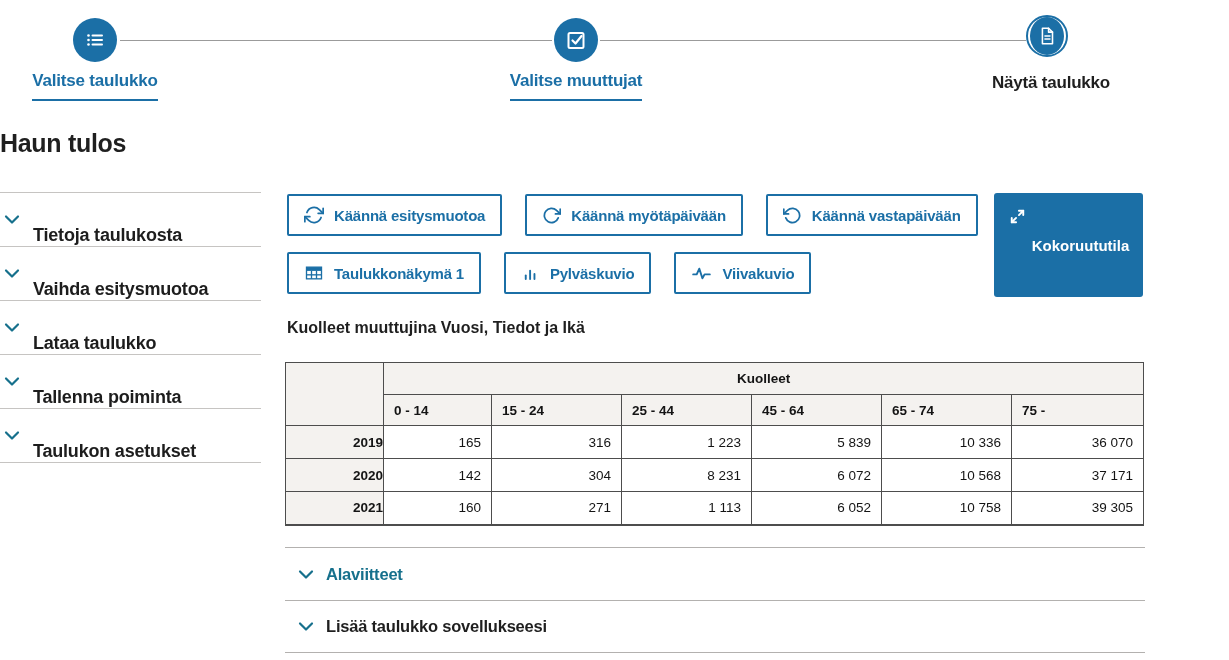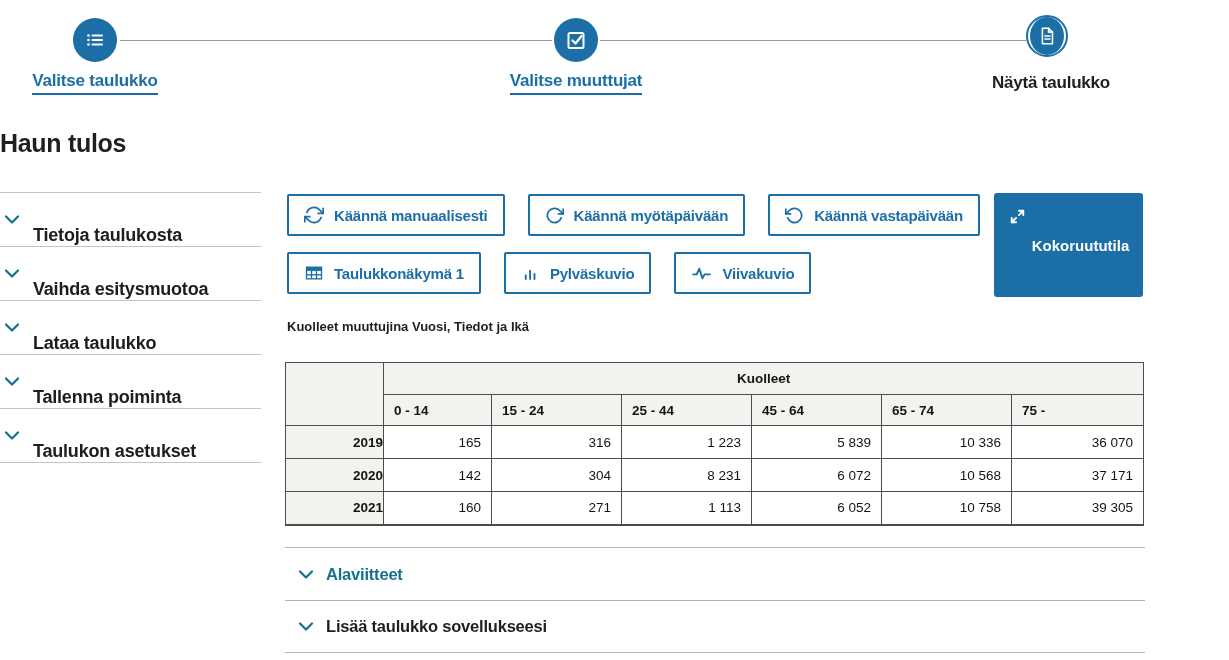--- a/index.html
+++ b/index.html
@@ -31,21 +31,21 @@
   }
   .step-circle-current .inner{
     width:38px;height:38px;border-radius:50%;background:var(--blue);
     display:flex;align-items:center;justify-content:center;
   }
   .step-label{
     position:absolute;width:190px;text-align:center;top:71px;
     font-size:17px;font-weight:bold;letter-spacing:-0.2px;
   }
   .step-label.link{color:var(--blue);cursor:pointer;}
-  .step-label.link span{border-bottom:2px solid var(--blue);padding-bottom:3px;}
+  .step-label.link span{border-bottom:2px solid var(--blue);padding-bottom:9px;}
   .step-label.current{color:var(--dark);top:73px;}
 
   
   .page-title{left:0;top:129px;font-size:25px;font-weight:bold;letter-spacing:-0.3px;}
 
   
   .sidebar{left:0;top:192px;width:261px;border-top:1px solid var(--divider);}
   .side-item{
     height:54px;display:flex;align-items:center;border-bottom:1px solid var(--divider);
     cursor:pointer;padding-left:4px;
@@ -67,21 +67,21 @@
   .fullscreen-btn{
     position:absolute;left:709px;top:0;width:149px;height:104px;
     background:var(--blue);border:none;border-radius:3px;color:#fff;
     font-family:inherit;cursor:pointer;
   }
   .fullscreen-btn svg{position:absolute;left:12px;top:12px;}
   .fullscreen-btn span{
     position:absolute;left:12px;top:44px;width:100%;text-align:center;
     font-size:15px;font-weight:bold;
   }
-  .tbl-caption{position:absolute;left:2px;top:126px;font-size:13px;font-weight:bold;text-align:right;}
+  .tbl-caption{position:absolute;left:2px;top:126px;font-size:16px;font-weight:bold;text-align:right;}
 
   
   table.result{
     position:absolute;left:0;top:169px;width:858px;
     border-collapse:collapse;table-layout:fixed;
   }
   table.result th,table.result td{
     border:1px solid var(--tblborder);font-size:13.5px;color:#141414;
   }
   table.result .group{background:var(--hdrbg);font-weight:bold;text-align:center;height:32px;}
@@ -191,21 +191,21 @@
 
 <main class="abs main">
 
   <div class="btn-row r1">
     <button class="obtn">
       <svg width="20" height="20" viewBox="0 0 24 24" fill="none" stroke="#1b6fa6" stroke-width="2.1" stroke-linecap="round" stroke-linejoin="round">
         <polyline points="23 4 23 10 17 10"></polyline>
           <polyline points="1 20 1 14 7 14"></polyline>
         <path d="M3.51 9a9 9 0 0 1 14.85-3.36L23 10M1 14l4.64 4.36A9 9 0 0 0 20.49 15"></path>
       </svg>
-      <span>Käännä manuaalisesti</span>
+      <span>Käännä esitysmuotoa</span>
     </button>
     <button class="obtn">
       <svg width="19" height="19" viewBox="0 0 24 24" fill="none" stroke="#1b6fa6" stroke-width="2.2" stroke-linecap="round" stroke-linejoin="round">
         <polyline points="23 4 23 10 17 10"></polyline>
           <path d="M20.49 15a9 9 0 1 1-2.12-9.36L23 10"></path>
       </svg>
       <span>Käännä myötäpäivään</span>
     </button>
     <button class="obtn">
       <svg width="19" height="19" viewBox="0 0 24 24" fill="none" stroke="#1b6fa6" stroke-width="2.2" stroke-linecap="round" stroke-linejoin="round">

